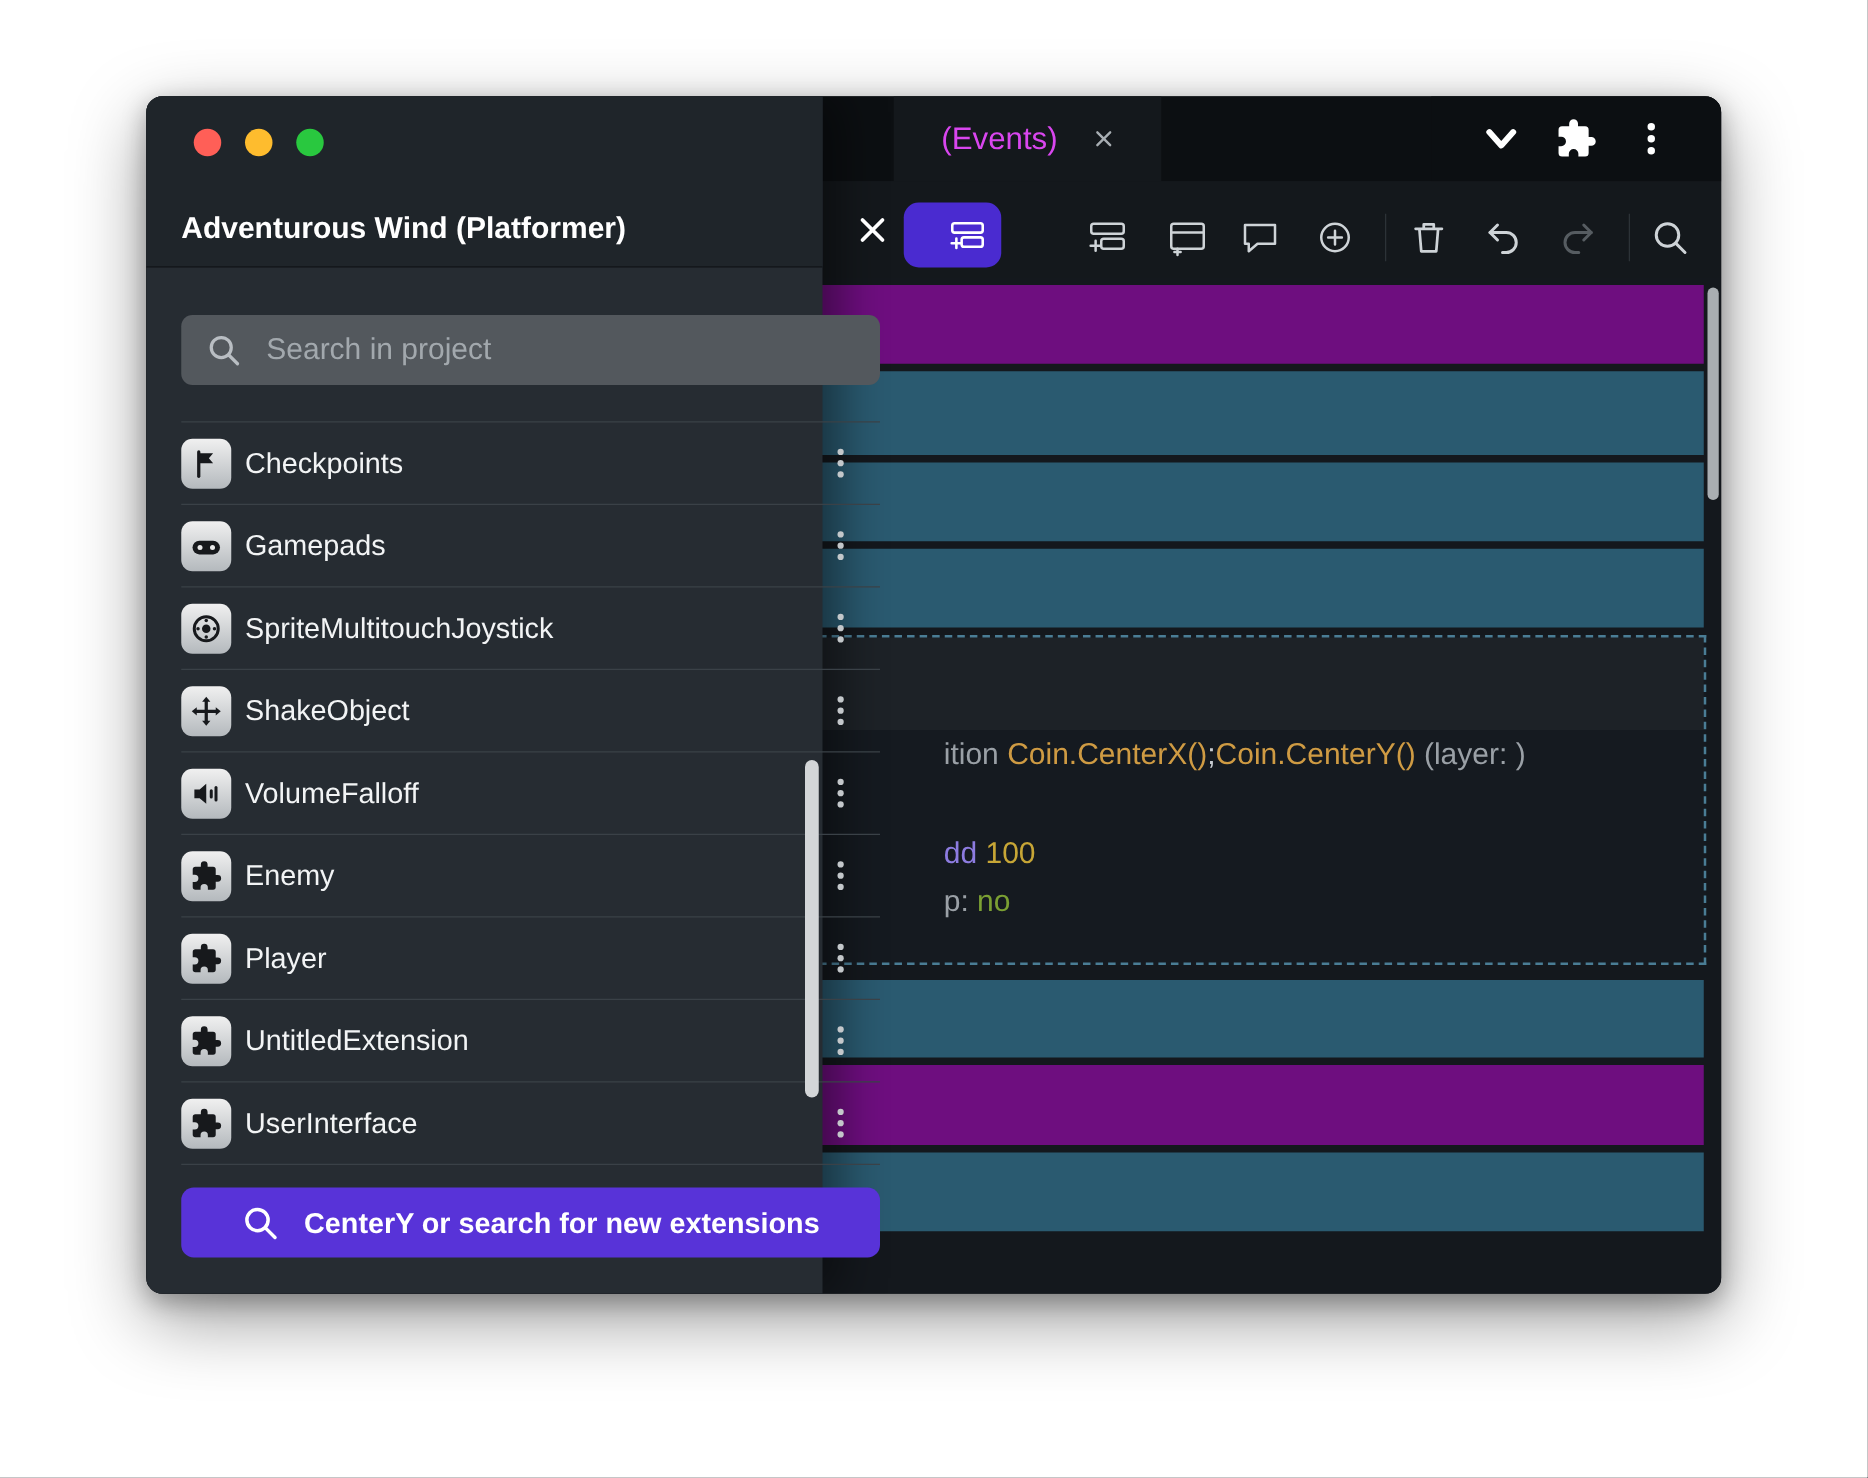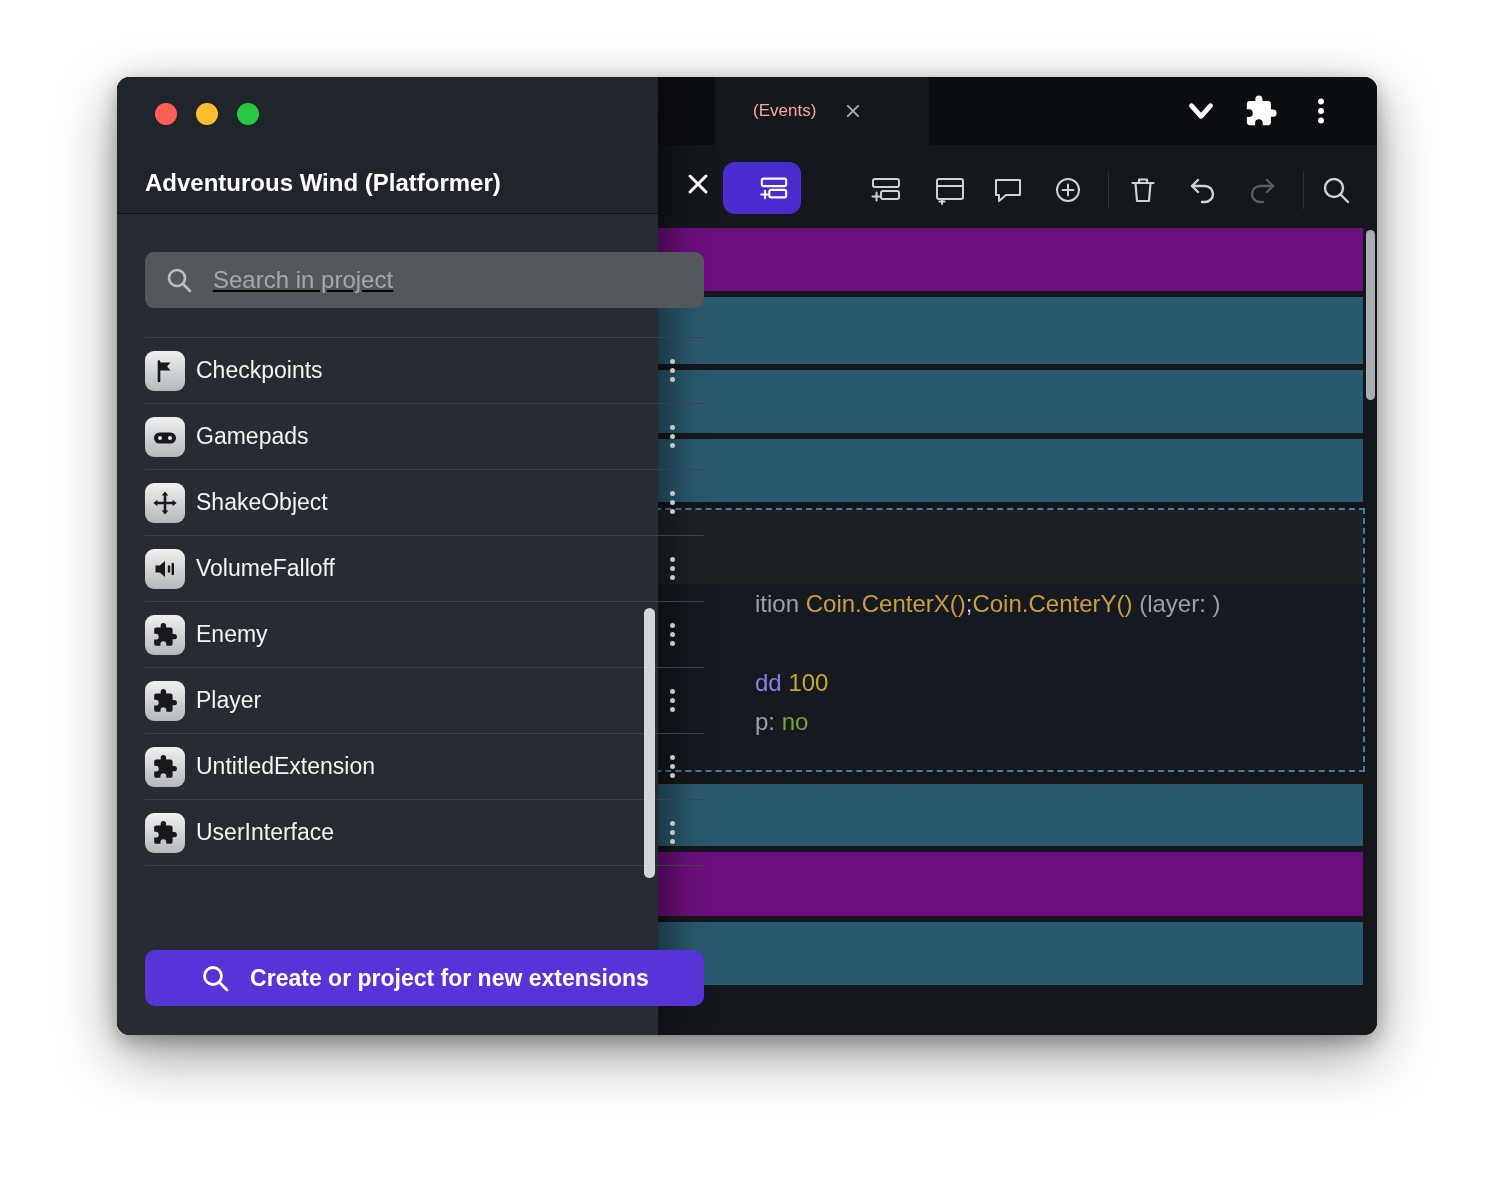--- a/index.html
+++ b/index.html
@@ -8,21 +8,21 @@
 
   .window { position:absolute; left:117px; top:77px; width:1260px; height:958px;
             border-radius:13px; background:#15181c; overflow:hidden;
             box-shadow:0 20px 60px rgba(0,0,0,.40), 0 6px 20px rgba(0,0,0,.28); }
 
   
   .editor { position:absolute; inset:0; }
   .tabbar { position:absolute; left:0; top:0; right:0; height:68px; background:#0c0f12; }
   .tab { position:absolute; top:0; height:68px; display:flex; align-items:center; }
   .tab-events { left:598px; width:214px; background:#14181c; padding:0 22px 0 38px; gap:26px; }
-  .tab-events .tab-label { color:#fca5a5; font-size:17px; }
+  .tab-events .tab-label { color:#d946ef; font-size:25px; }
   .tab-close { width:22px; height:22px; color:#a7adb2; cursor:pointer; }
   .tab-debugger { left:812px; width:216px; background:#1a1e23; justify-content:center;
                   border-left:2px solid #0c0f12; }
   .tab-debugger .tab-label { color:#878c91; font-size:25px; }
   .topbar-icons { position:absolute; left:1028px; right:0; top:0; height:68px;
                   background:#0c0f12; display:flex; align-items:center;
                   justify-content:space-around; padding:0 26px; }
   .topbar-icons .tb { width:34px; height:34px; color:#ffffff; }
 
   .toolbar { position:absolute; left:0; top:68px; right:0; height:77px; background:#14181c; }
@@ -73,21 +73,21 @@
   .traffic { position:absolute; left:38px; top:26px; display:flex; gap:19px; }
   .light { width:22px; height:22px; border-radius:50%; cursor:pointer; }
   .l-red { background:var(--traffic_red); }
   .l-yellow { background:var(--traffic_yellow); }
   .l-green { background:var(--traffic_green); }
   .modal-title { position:absolute; left:28px; top:92px; font-size:24px; font-weight:bold; color:#ffffff; }
   .modal-close { position:absolute; left:563px; top:89px; width:36px; height:36px; color:#ffffff; cursor:pointer; }
 
   .search-box { position:absolute; left:28px; top:175px; width:559px; height:56px;
                 background:#53585d; border-radius:9px; display:flex; align-items:center;
-                padding:0 20px; gap:20px;text-decoration:underline; }
+                padding:0 20px; gap:20px; }
   .search-box svg { width:28px; height:28px; color:#b9bec3; flex:0 0 auto; }
   .search-input { flex:1; background:transparent; border:none; outline:none;
                   color:#e8eaec; font-size:24px; font-family:inherit; }
   .search-input::placeholder { color:#a2a8ad; opacity:1; }
 
   .ext-list { position:absolute; left:28px; top:260px; width:559px; border-bottom:1px solid #3a4147; }
   .list-item { height:66px; display:flex; align-items:center; gap:11px;
                border-top:1px solid #3a4147; padding-right:22px; cursor:pointer; }
   .tile { width:40px; height:40px; border-radius:9px; flex:0 0 auto;
           background:linear-gradient(180deg,#f0f0f0,#b4b9bd);
@@ -255,20 +255,38 @@
           </svg>
         </span>
         <span class="item-label">Gamepads</span>
         <span class="kebab">
             <i></i>
             <i></i>
             <i></i>
           </span>
       </div>
 
+      <div class="list-item">
+        <span class="tile">
+          <svg viewBox="0 0 26 26">
+            <circle cx="13" cy="13" r="9.6" fill="none" stroke="currentColor" stroke-width="2.4"></circle>
+            <circle cx="13" cy="13" r="3.4" fill="currentColor"></circle>
+            <circle cx="13" cy="6.4" r="1.4" fill="currentColor"></circle>
+            <circle cx="13" cy="19.6" r="1.4" fill="currentColor"></circle>
+            <circle cx="6.4" cy="13" r="1.4" fill="currentColor"></circle>
+            <circle cx="19.6" cy="13" r="1.4" fill="currentColor"></circle>
+          </svg>
+        </span>
+        <span class="item-label">SpriteMultitouchJoystick</span>
+        <span class="kebab">
+            <i></i>
+            <i></i>
+            <i></i>
+          </span>
+      </div>
 
       <div class="list-item">
         <span class="tile">
           <svg viewBox="0 0 26 26">
             <path d="M13 4.5v17M4.5 13h17" stroke="currentColor" stroke-width="2.6" stroke-linecap="round" fill="none"></path>
             <path d="M13 1.4 9.7 5.4h6.6z" fill="currentColor"></path>
             <path d="M13 24.6 9.7 20.6h6.6z" fill="currentColor"></path>
             <path d="M1.4 13 5.4 9.7v6.6z" fill="currentColor"></path>
             <path d="M24.6 13 20.6 9.7v6.6z" fill="currentColor"></path>
           </svg>
@@ -353,19 +371,19 @@
           </span>
       </div>
 
     </div>
 
     <button class="create-btn">
       <svg viewBox="0 0 30 30">
         <circle cx="13" cy="13" r="8.5" fill="none" stroke="currentColor" stroke-width="2.8"></circle>
         <path d="M19.5 19.5 27 27" stroke="currentColor" stroke-width="2.8" stroke-linecap="round"></path>
       </svg>
-      <span>Create or project for new extensions</span>
+      <span>CenterY or search for new extensions</span>
     </button>
 
     <div class="modal-scrollbar"></div>
   </div>
 
 </div>
 
 </body></html>

